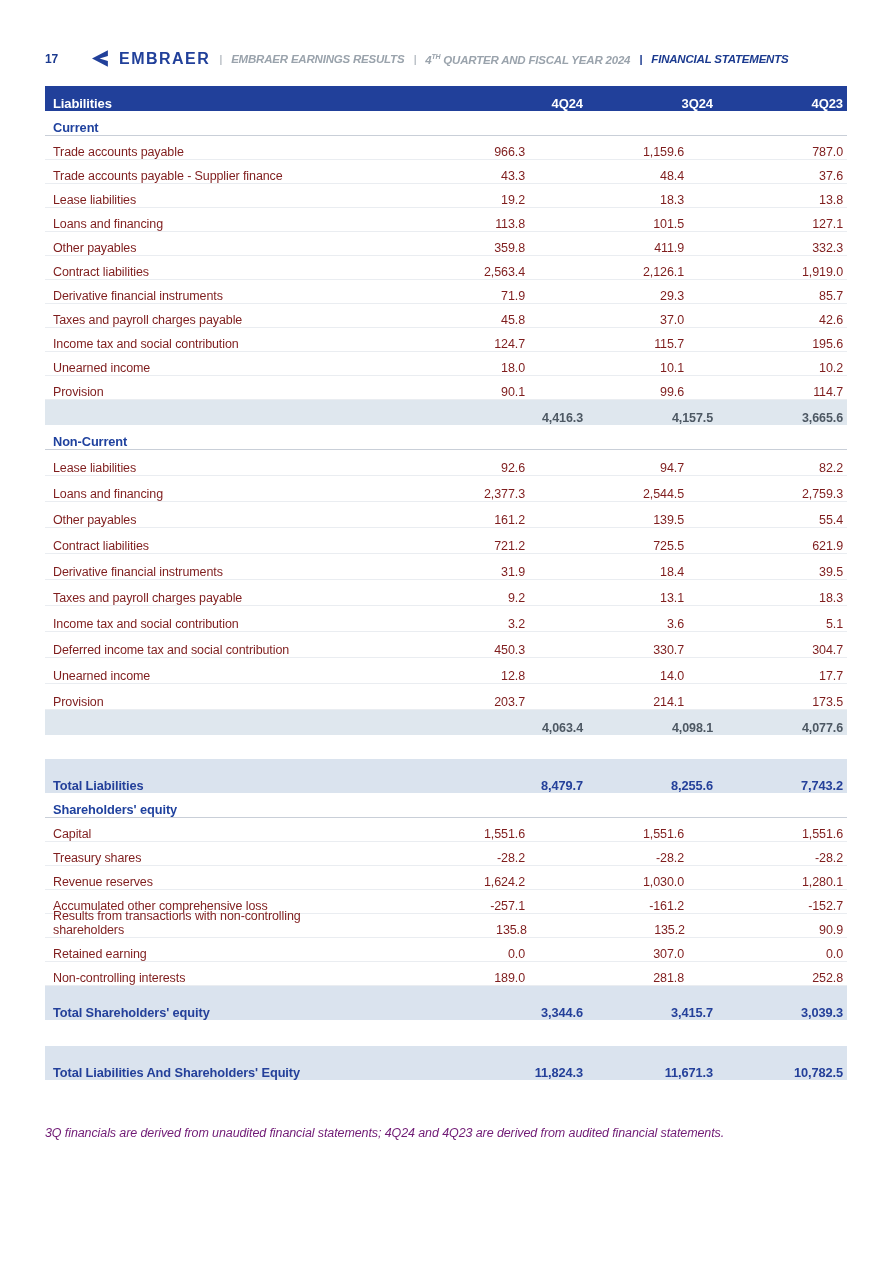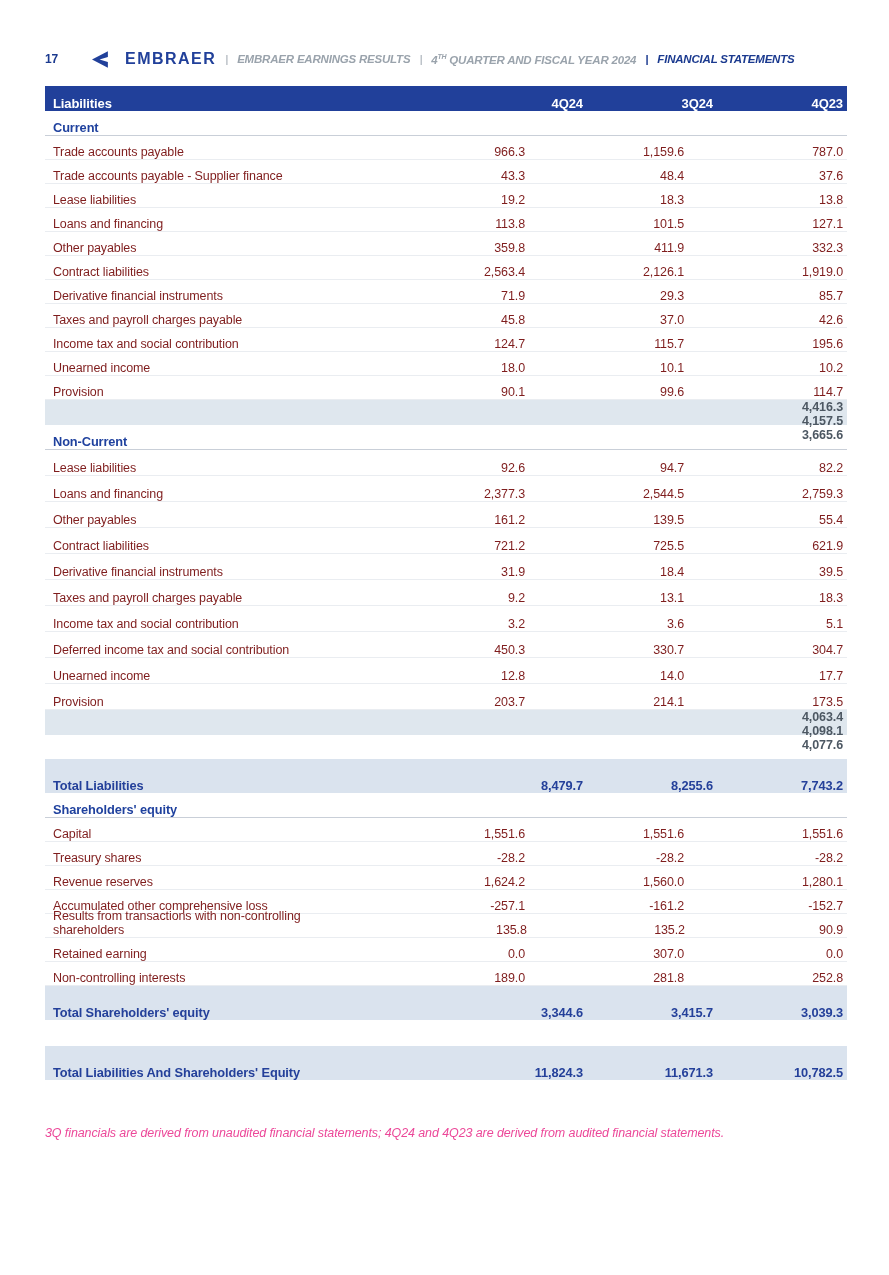--- a/index.html
+++ b/index.html
@@ -15,21 +15,21 @@
 
   
   .topbar {
     display:flex; align-items:center;
     padding-top:50px;
     letter-spacing:-0.2px;
   }
   .page-num {
     font-size:12px; font-weight:bold; color:#1B3A8F; margin-right:34px;
   }
-  .logo { display:flex; align-items:flex-end; gap:6px; }
+  .logo { display:flex; align-items:flex-start; gap:0; }
   .logo-word {
     font-size:16px; font-weight:bold; color:#21409A; letter-spacing:1.5px;
   }
   .crumb { display:flex; align-items:center; font-style:italic; font-weight:bold; font-size:11.5px; }
   .crumb .sep { color:#9AA3AC; margin:0 9px; font-weight:normal; }
   .crumb .sep.dark { color:#1B3A8F; font-weight:bold; }
   .crumb .gray { color:#9AA3AC; }
   .crumb .navy { color:#1B3A8F; }
   .crumb sup { font-size:7px; vertical-align:super; }
 
@@ -47,31 +47,31 @@
   .thead {
     background:#21409A; color:#ffffff; height:25px; font-weight:bold; font-size:13px;
   }
   .sect {
     height:25px; color:#1F419E; font-weight:bold; font-size:12.8px;
     border-bottom:1px solid #C9CFD8;
   }
   .drow { height:24px; border-bottom:1px solid #EAEDF1; color:#7f1d1d;gap:29px; }
   .drow.tall { height:26px; }
   .subtotal {
-    height:25px; background:#DFE7EE; font-weight:bold; color:#4D5863;flex-direction:column;
+    height:25px; background:#DFE7EE; font-weight:bold; color:#4D5863;
   }
   .totalrow {
     height:34px; background:#DAE3EE; font-weight:bold; color:#24409A; font-size:12.8px;
   }
   .gap24 { height:24px; }
   .gap26 { height:26px; }
 
   
   .footnote {
-    margin-top:46px; font-style:italic; font-size:12.5px; color:#ec4899; letter-spacing:-0.1px;
+    margin-top:46px; font-style:italic; font-size:12.5px; color:#701a75; letter-spacing:-0.1px;
   }
 </style>
 </head>
 <body>
 
 <div class="page">
 
   <div class="topbar">
     <span class="page-num">17</span>
     <span class="logo">
@@ -273,21 +273,21 @@
     </div>
     <div class="trow drow">
       <div class="lbl">Treasury shares</div>
       <div class="num">-28.2</div>
       <div class="num">-28.2</div>
       <div class="num">-28.2</div>
     </div>
     <div class="trow drow">
       <div class="lbl">Revenue reserves</div>
       <div class="num">1,624.2</div>
-      <div class="num">1,560.0</div>
+      <div class="num">1,030.0</div>
       <div class="num">1,280.1</div>
     </div>
     <div class="trow drow">
       <div class="lbl">Accumulated other comprehensive loss</div>
       <div class="num">-257.1</div>
       <div class="num">-161.2</div>
       <div class="num">-152.7</div>
     </div>
     <div class="trow drow">
       <div class="lbl">Results from transactions with non-controlling shareholders</div>

